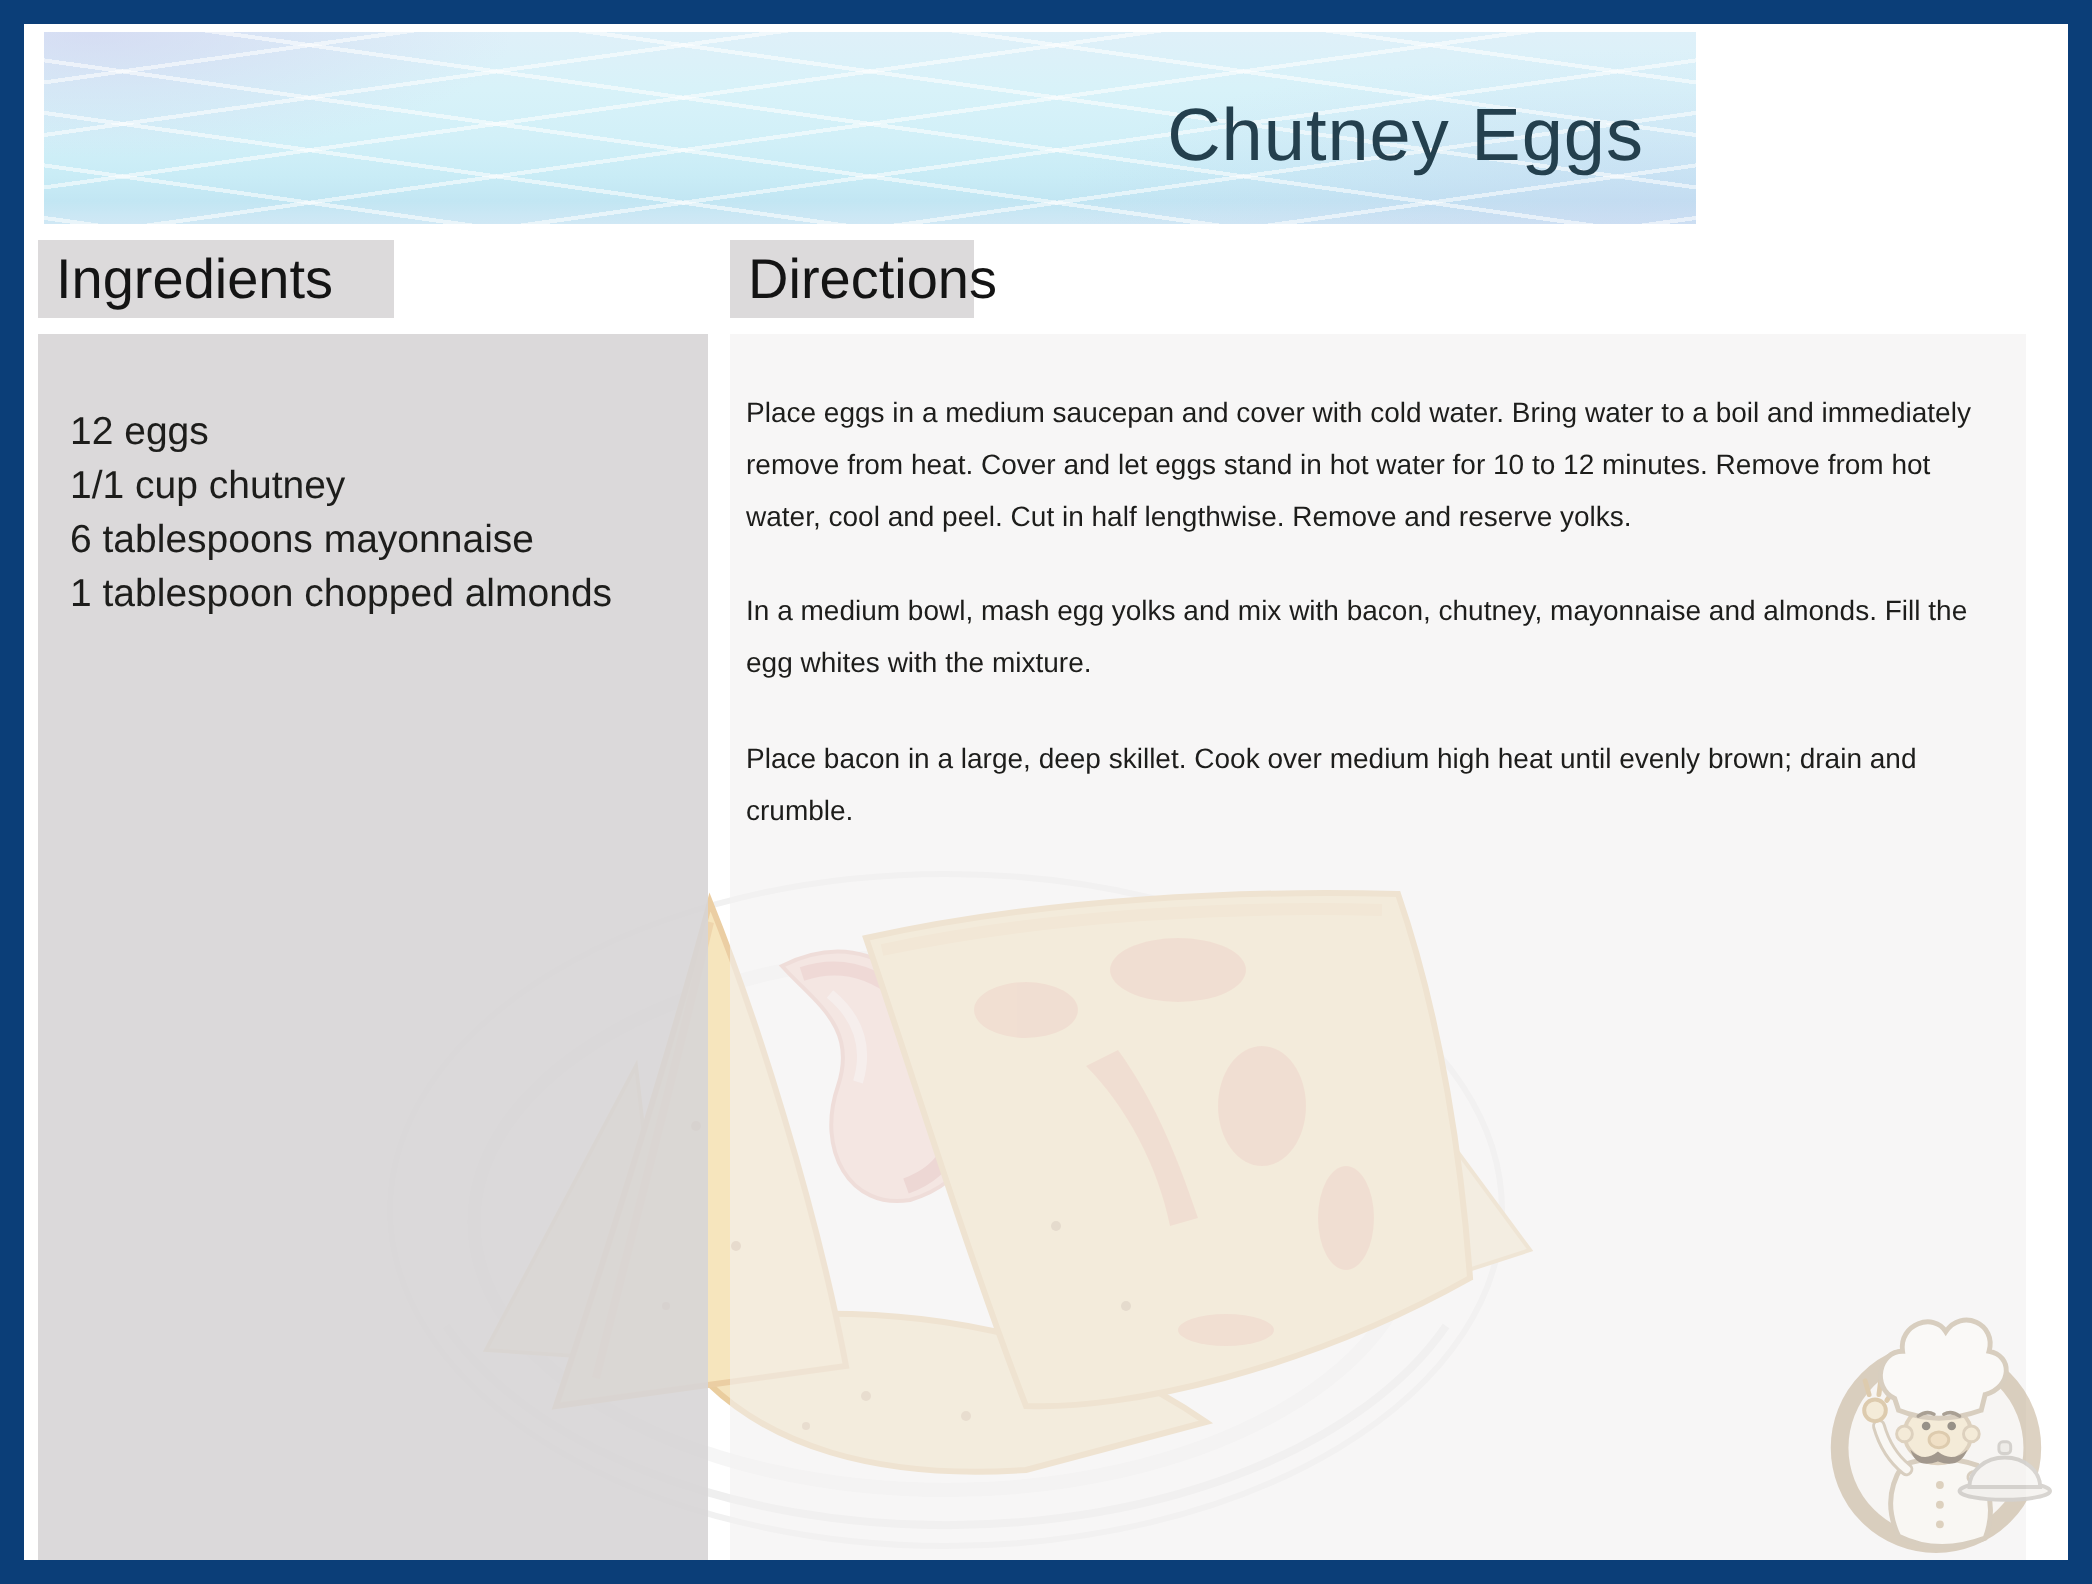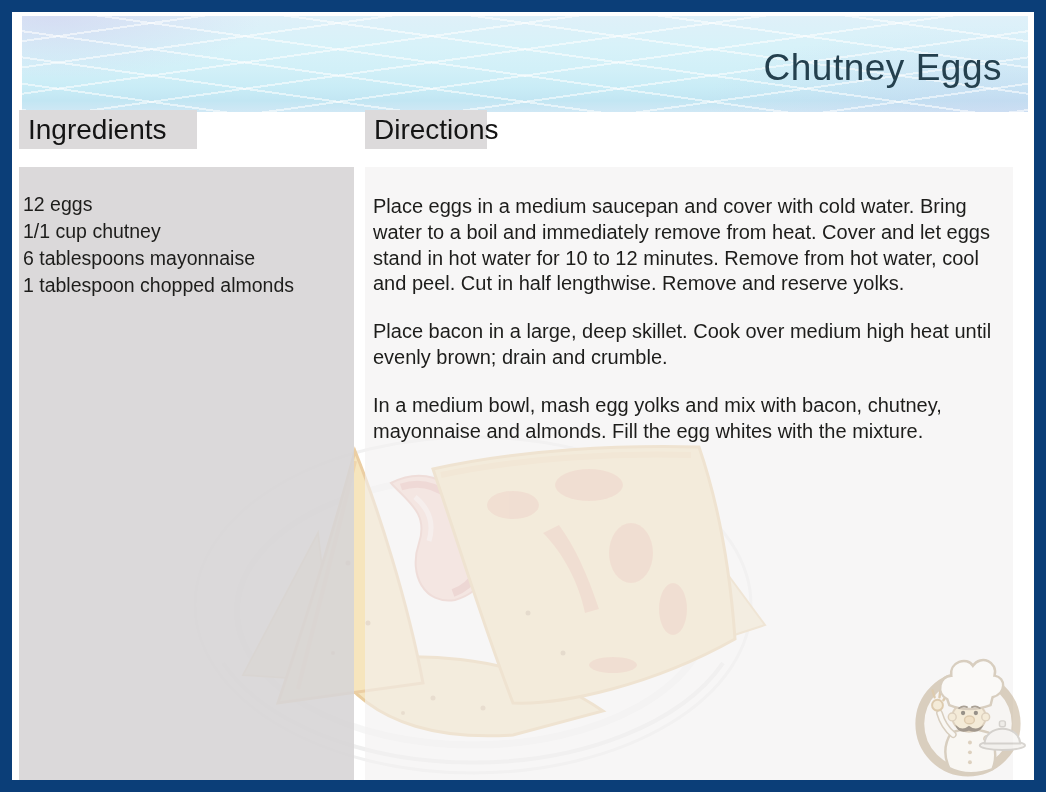--- a/index.html
+++ b/index.html
@@ -7,67 +7,67 @@
     position:relative;width:1046px;height:792px;
     background:#0b3e78;
     font-family:"Liberation Sans","DejaVu Sans",sans-serif;
     overflow:hidden;
   }
   .inner{
     position:absolute;inset:12px;background:#ffffff;overflow:hidden;
   }
   
   .banner{
-    position:absolute;left:10px;top:4px;width:1006px;height:96px;
+    position:absolute;left:10px;top:4px;width:826px;height:96px;
     display:flex;align-items:center;justify-content:flex-end;
     background:
       repeating-linear-gradient(172deg, rgba(255,255,255,0) 0 24px, rgba(255,255,255,0.55) 24px 26px),
       repeating-linear-gradient(188deg, rgba(255,255,255,0) 0 24px, rgba(255,255,255,0.55) 24px 26px),
       radial-gradient(ellipse 300px 90px at 3% 0%, rgba(206,205,238,0.55), rgba(206,205,238,0) 70%),
       radial-gradient(ellipse 420px 110px at 97% 90%, rgba(198,204,238,0.40), rgba(198,204,238,0) 70%),
       linear-gradient(180deg,#dff0f9 0%,#d8f2f9 30%,#d2f0f8 55%,#c9ecf6 75%,#c2e6f3 88%,#d0e8f5 100%);
   }
   .title{
     margin:0;padding:8px 26px 0 0;
     font-size:37px;font-weight:400;letter-spacing:0.5px;
     color:#24404e;
   }
   
   .food-photo{
     position:absolute;left:171px;top:401px;width:585px;height:370px;
     opacity:0.55;z-index:1;
   }
   
   .heading-box{
-    position:absolute;top:98px;height:39px;z-index:2;
+    position:absolute;top:108px;height:39px;z-index:2;
     background:#dcdadb;
     font-size:28px;font-weight:400;color:#141414;
     line-height:40px;padding-left:9px;box-sizing:border-box;
   }
   .hb-left{left:7px;width:178px;}
   .hb-right{left:353px;width:122px;}
   
   .col{position:absolute;top:155px;bottom:0;z-index:2;box-sizing:border-box;}
   .col-left{
     left:7px;width:335px;
     background:rgba(215,213,214,0.90);
     padding:24px 6px 0 4px;
   }
   .col-right{
     left:353px;width:648px;
     background:rgba(242,240,241,0.62);
     padding:27px 18px 0 8px;
   }
-  .ing-list{list-style:none;margin:0;padding:0;}
+  .ing-list{list-style:none;margin:12px;padding:0;}
   .ing-list li{
     font-size:19.5px;line-height:27px;color:#1d1d1b;
   }
   .dir-text p{
     margin:0 0 22px 0;
-    font-size:20px;line-height:25.8px;color:#1d1d1b;
+    font-size:14px;line-height:25.8px;color:#1d1d1b;
   }
   
   .chef{
     position:absolute;right:8px;bottom:0;width:118px;height:132px;
     z-index:3;opacity:0.55;
   }
 </style>
 </head>
 <body>
 
@@ -129,22 +129,22 @@
         <li>1 tablespoon chopped almonds</li>
       </ul>
     </div>
 
     <div class="heading-box hb-right">
       <span>Directions</span>
     </div>
     <div class="col col-right">
       <div class="dir-text">
         <p>Place eggs in a medium saucepan and cover with cold water. Bring water to a boil and immediately remove from heat. Cover and let eggs stand in hot water for 10 to 12 minutes. Remove from hot water, cool and peel. Cut in half lengthwise. Remove and reserve yolks.</p>
+        <p>In a medium bowl, mash egg yolks and mix with bacon, chutney, mayonnaise and almonds. Fill the egg whites with the mixture.</p>
         <p>Place bacon in a large, deep skillet. Cook over medium high heat until evenly brown; drain and crumble.</p>
-        <p>In a medium bowl, mash egg yolks and mix with bacon, chutney, mayonnaise and almonds. Fill the egg whites with the mixture.</p>
       </div>
     </div>
 
     <svg class="chef" viewBox="0 0 120 134" xmlns="http://www.w3.org/2000/svg" aria-hidden="true">
       <circle cx="61" cy="77" r="49" fill="rgba(247,243,234,0.5)" stroke="#c2ae92" stroke-width="9"></circle>
 
       <path d="M44,86 Q62,79 82,86 Q93,105 86,123 Q62,132 42,122 Q33,103 44,86 Z" fill="#fbf8f2" stroke="#bfae93" stroke-width="2.5"></path>
       <circle cx="63" cy="96" r="2" fill="#c9b392"></circle>
       <circle cx="63" cy="106" r="2" fill="#c9b392"></circle>
       <circle cx="63" cy="116" r="2" fill="#c9b392"></circle>

